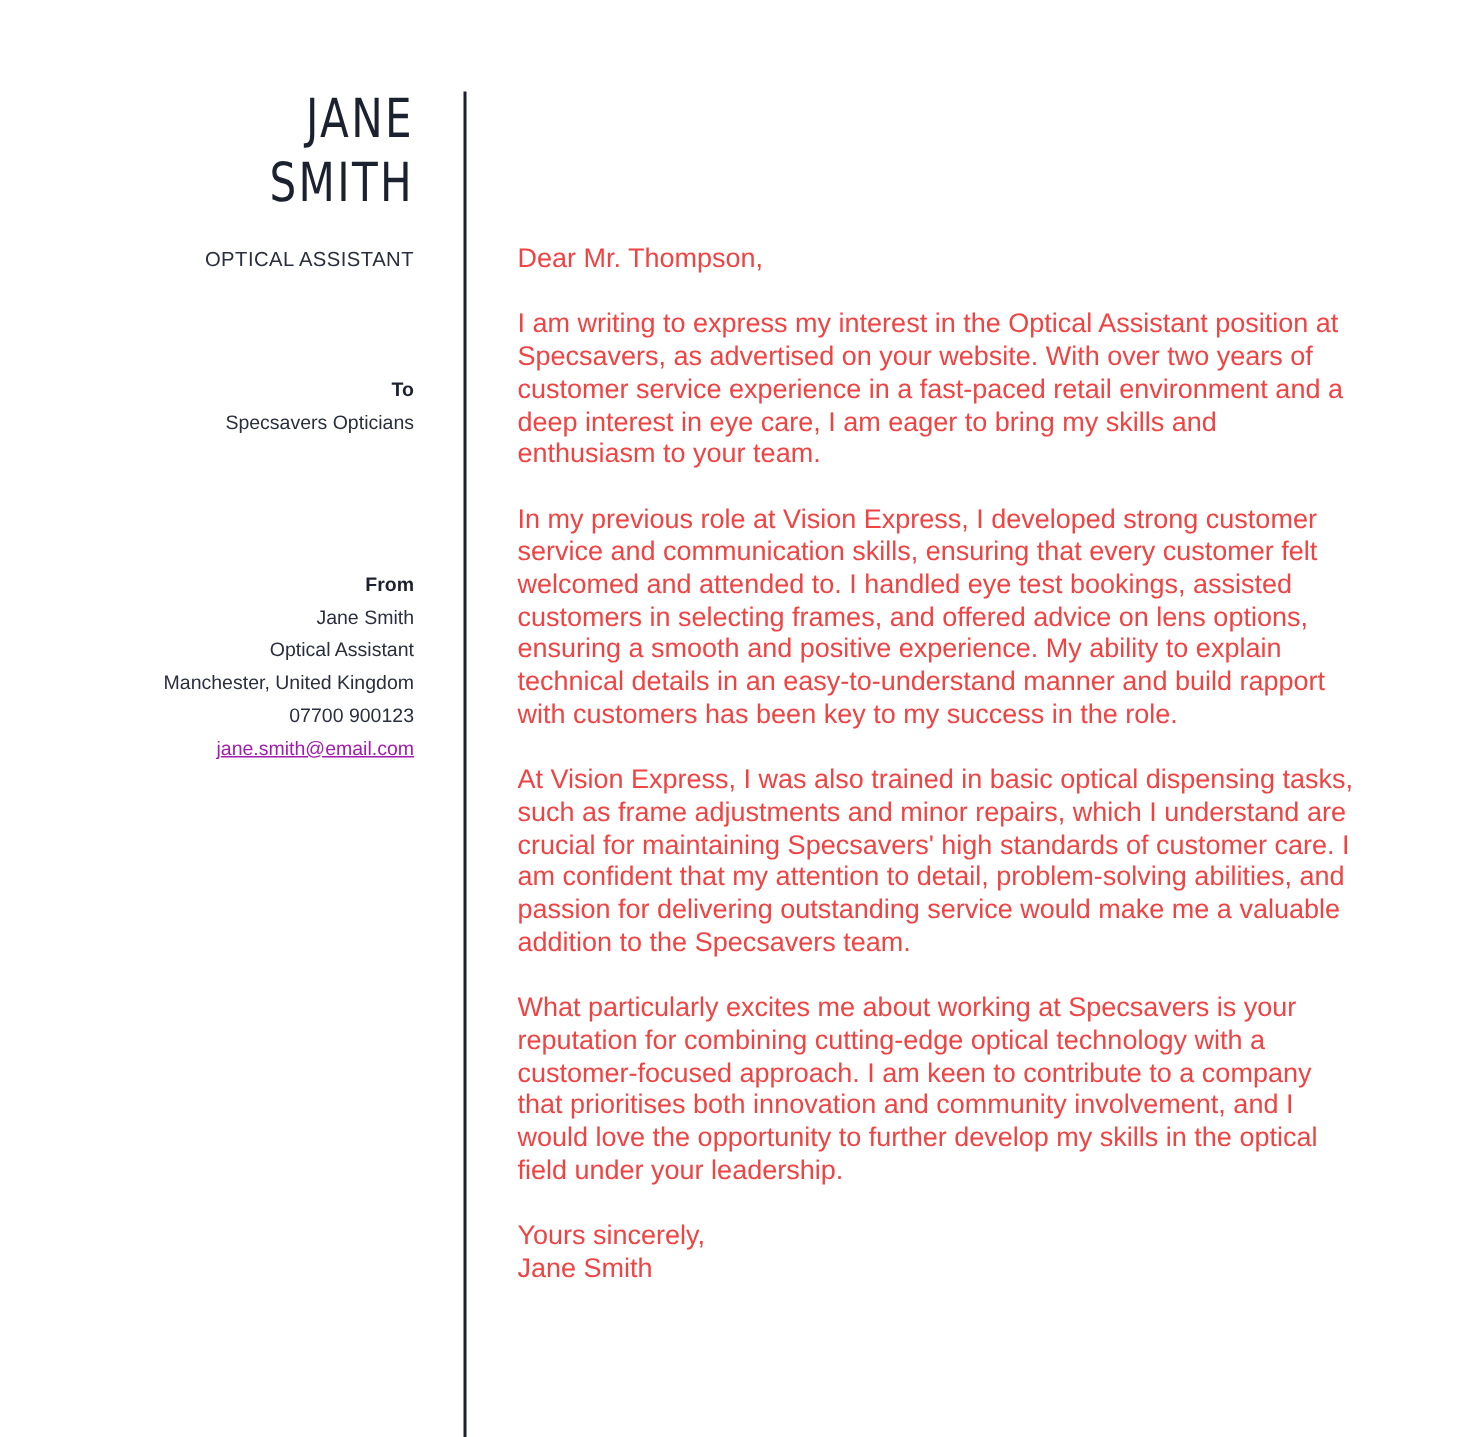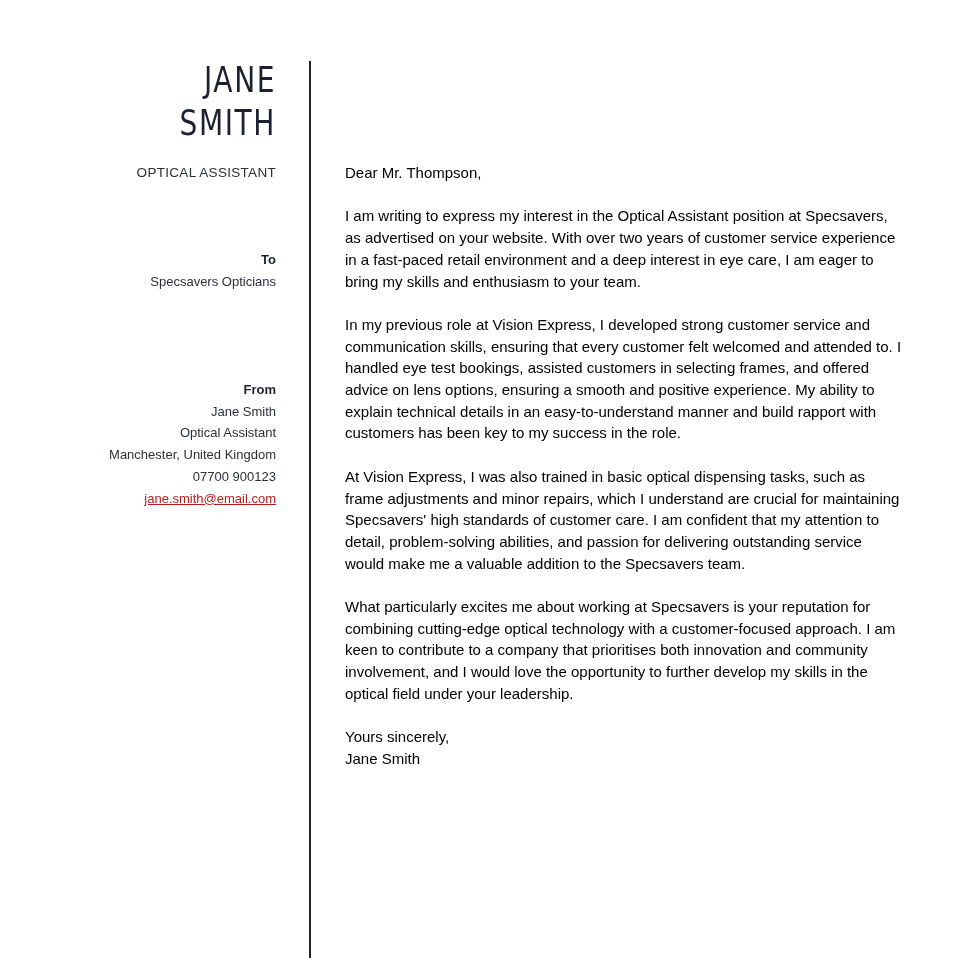--- a/index.html
+++ b/index.html
@@ -25,24 +25,24 @@
     transform: scaleX(0.78); transform-origin: right center;
   }
   .name div { display: block; }
   .jobtitle {
     top: 165px; font-size: 13.5px; letter-spacing: 0.3px; color: #2a2f3d;
   }
   .block { font-size: 13px; line-height: 21.7px; color: #2a2f3d; }
   .block .label { font-weight: bold; color: #1c2130; }
   .to-block { top: 249px; }
   .from-block { top: 379px; text-align: right; }
-  .email { text-decoration: underline; color: #b91c1c; }
+  .email { text-decoration: underline; color: #a21caf; }
   .letter {
     position: absolute; left: 345px; top: 162px; width: 560px;
-    font-size: 15px; line-height: 21.7px; color: #000000;
+    font-size: 18px; line-height: 21.7px; color: #ef4444;
   }
   .letter p { margin: 0 0 21.7px 0; }
   .letter .greeting { margin-bottom: 21.7px; }
 </style>
 </head>
 <body>
 
 <div class="left name">
   <div>JANE</div>
   <div>SMITH</div>

